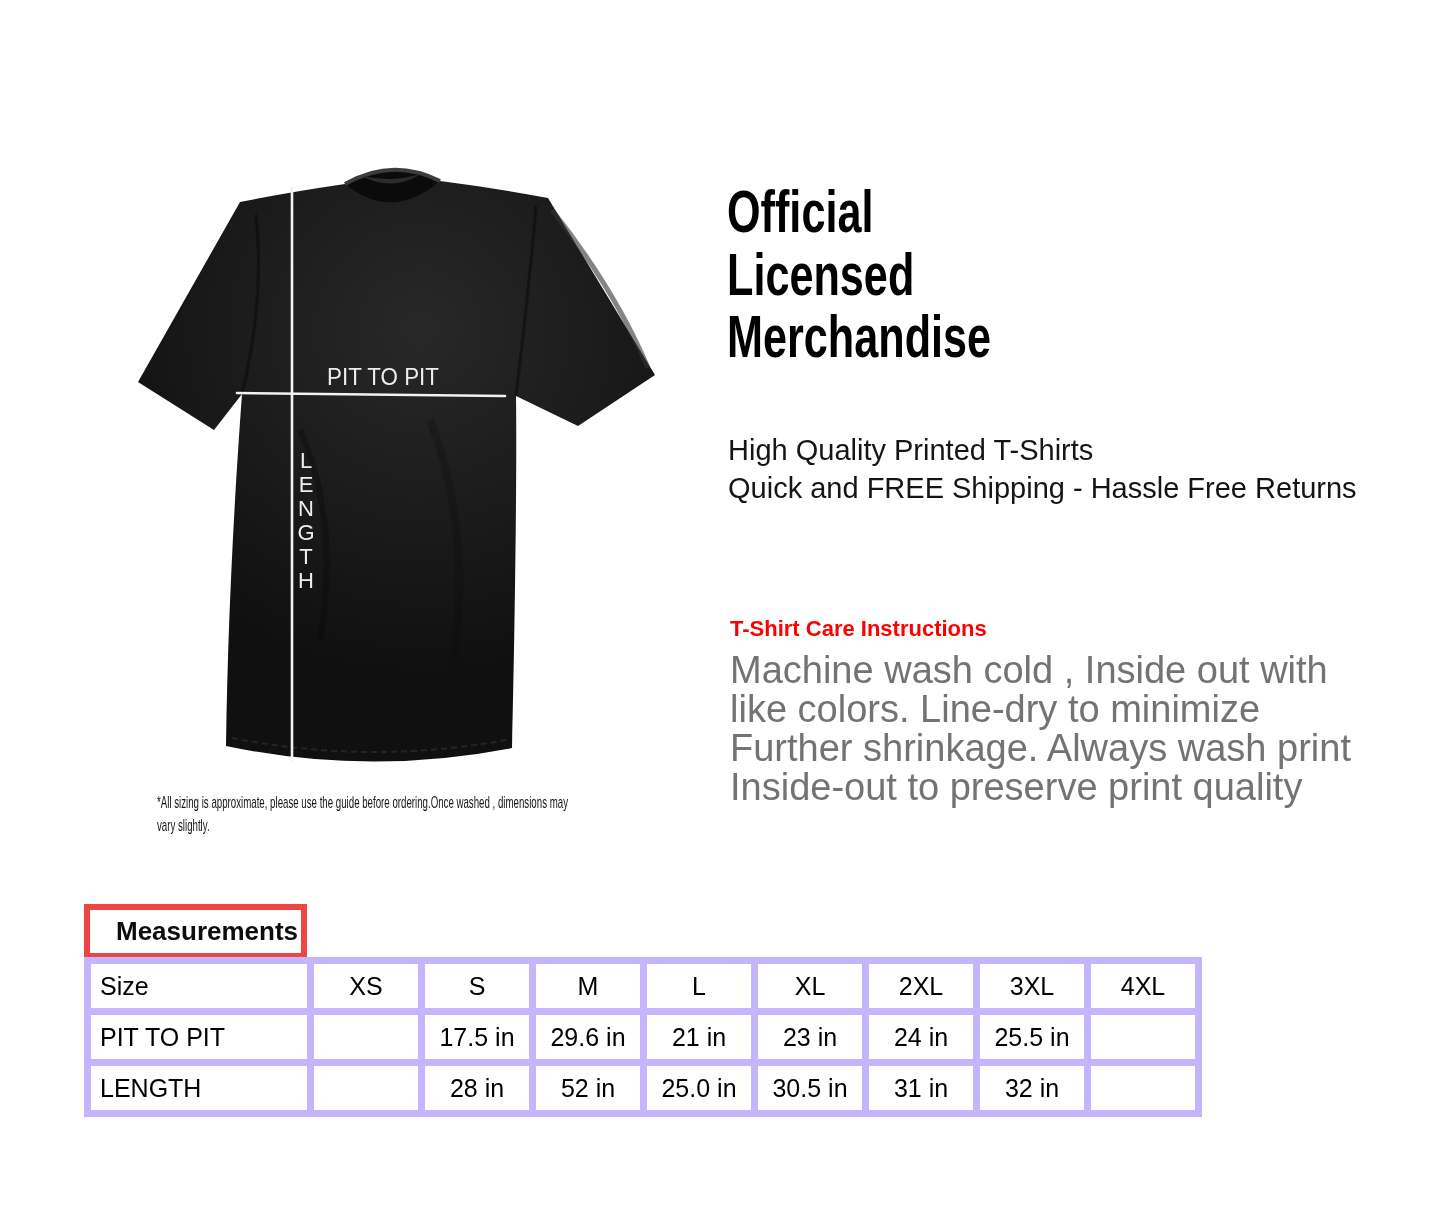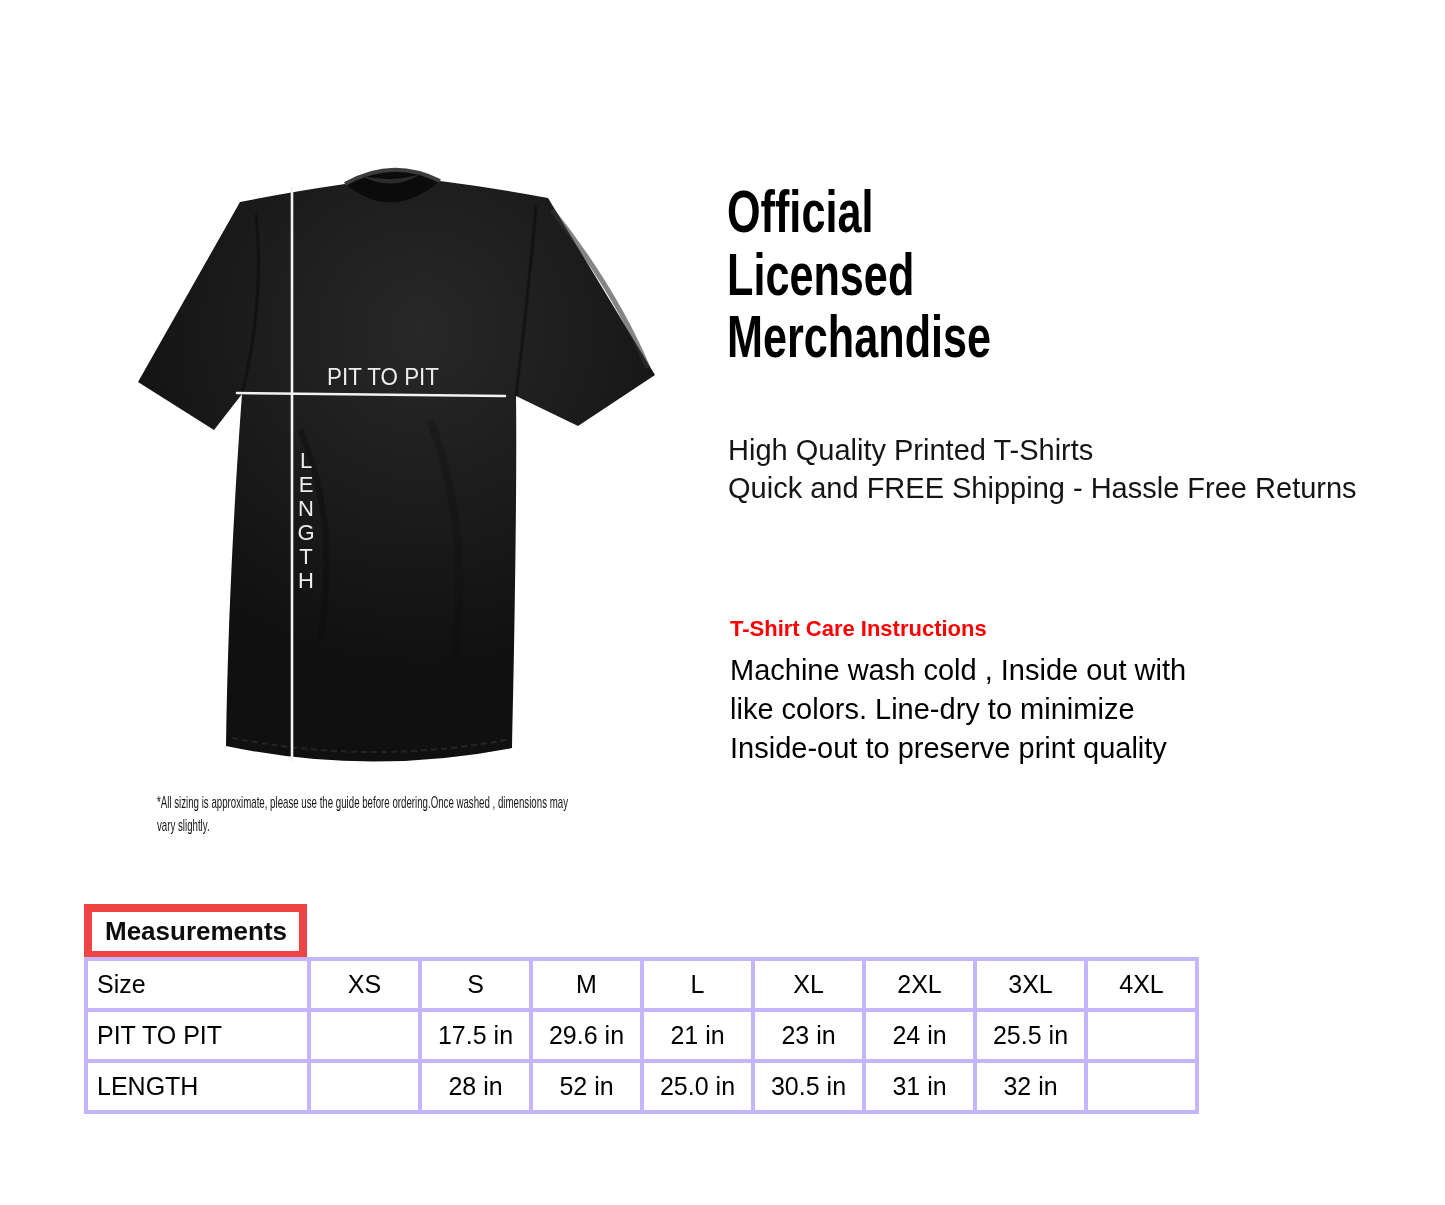--- a/index.html
+++ b/index.html
@@ -26,30 +26,30 @@
 
   
   .info-heading{position:absolute;left:727px;top:181px;font-size:60px;font-weight:bold;
     line-height:62.5px;color:#000;transform:scaleX(0.72);transform-origin:left top;white-space:nowrap;}
   .info-heading span{display:block;}
   .description{position:absolute;left:728px;top:431px;font-size:29px;line-height:38.3px;
     color:#151515;white-space:nowrap;}
   .description span{display:block;}
   .care-heading{position:absolute;left:730px;top:609px;font-size:22px;line-height:39px;
     font-weight:bold;color:var(--accent-red);white-space:nowrap;}
-  .care-text{position:absolute;left:730px;top:651px;font-size:29px;line-height:39px;
-    color:#000000;white-space:nowrap;}
+  .care-text{position:absolute;left:730px;top:651px;font-size:38px;line-height:39px;
+    color:#737373;white-space:nowrap;}
   .care-text span{display:block;}
 
   
   .meas{position:absolute;left:84px;top:904px;}
-  .meas-title{position:absolute;left:0;top:0;width:223px;height:55px;border:8px solid #ef4444;
-    display:flex;align-items:center;padding-left:13px;font-size:26px;font-weight:bold;background:#fff;}
+  .meas-title{position:absolute;left:0;top:0;width:223px;height:55px;border:6px solid #ef4444;
+    display:flex;align-items:center;padding-left:26px;font-size:26px;font-weight:bold;background:#fff;}
   .meas table{position:absolute;left:0;top:53px;border-collapse:collapse;table-layout:fixed;width:1111px;background:#fff;}
-  .meas td{border:4px solid #c4b5fd;height:51px;font-size:25px;text-align:center;vertical-align:middle;color:#000;}
+  .meas td{border:7px solid #c4b5fd;height:51px;font-size:25px;text-align:center;vertical-align:middle;color:#000;}
   .meas td.rowlabel{text-align:left;padding-left:9px;}
 </style>
 </head>
 <body>
 
 <div class="page">
 
   <figure class="shirt-figure">
     <svg viewBox="120 155 540 620" aria-hidden="true">
       <defs>
@@ -103,20 +103,21 @@
   <p class="description">
     <span>High Quality Printed T-Shirts</span>
     <span>Quick and FREE Shipping - Hassle Free Returns</span>
   </p>
 
   <h2 class="care-heading">T-Shirt Care Instructions</h2>
 
   <p class="care-text">
     <span>Machine wash cold , Inside out with</span>
     <span>like colors. Line-dry to minimize</span>
+    <span>Further shrinkage. Always wash print</span>
     <span>Inside-out to preserve print quality</span>
   </p>
 
   <div class="meas">
     <div class="meas-title">Measurements</div>
     <table>
       <colgroup>
         <col style="width:223px">
           <col style="width:111px">
           <col style="width:111px">

